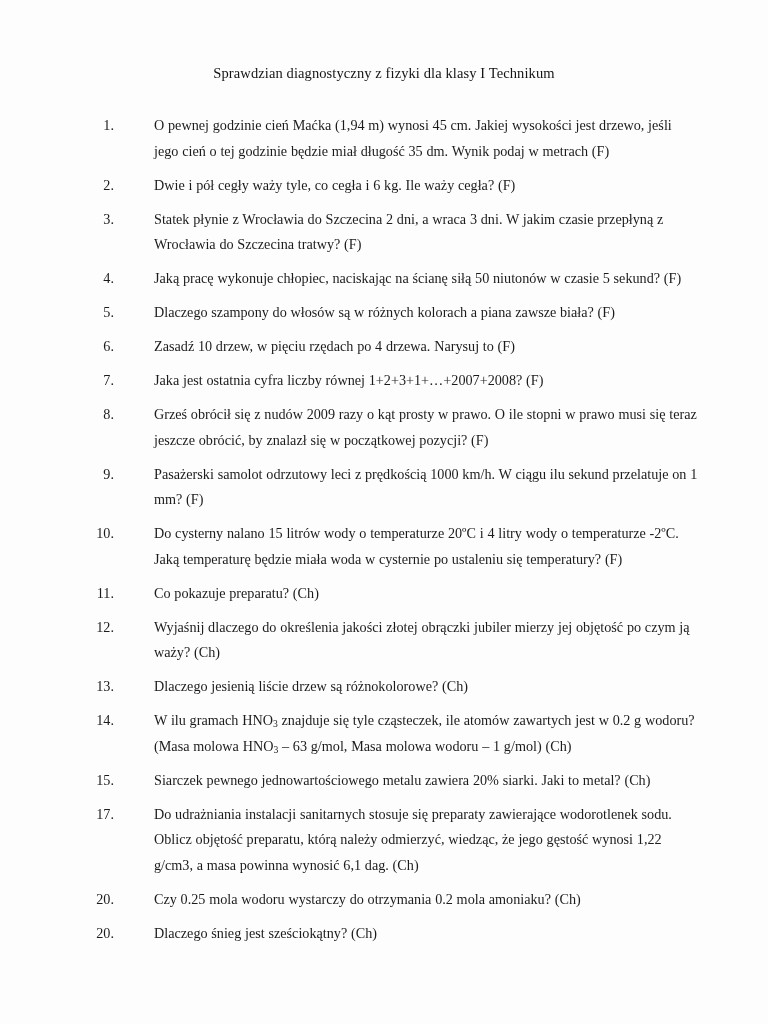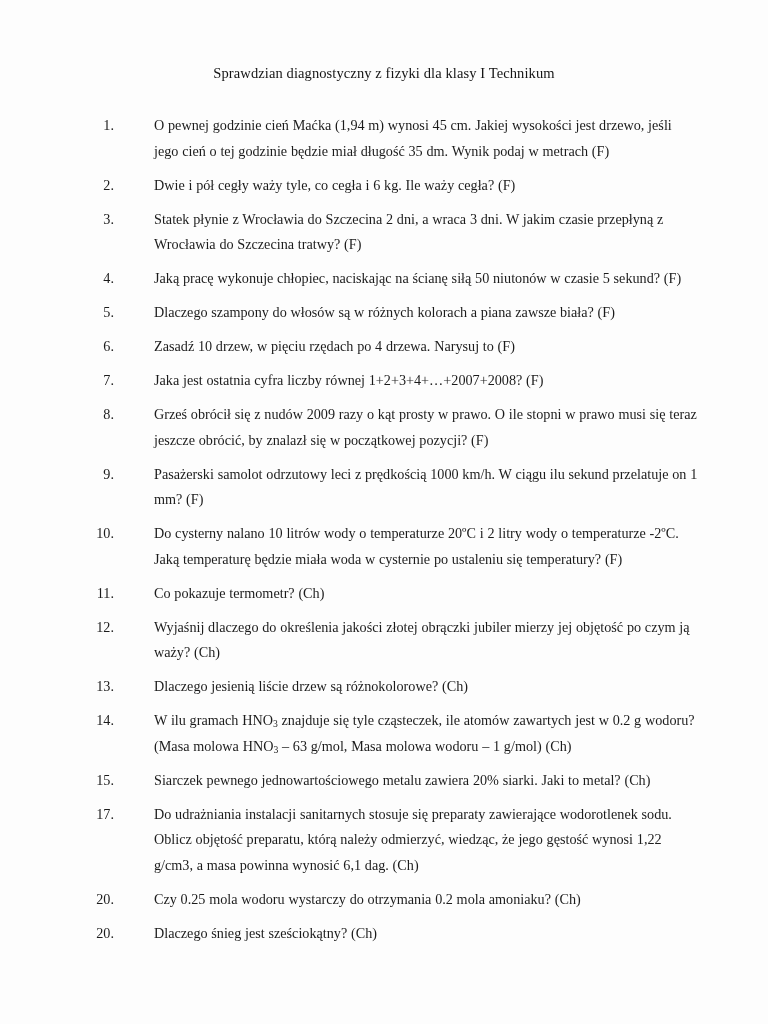--- a/index.html
+++ b/index.html
@@ -125,37 +125,37 @@
       <li class="q-item">
         <span class="q-num">5.</span>
         <span class="q-text">Dlaczego szampony do włosów są w różnych kolorach a piana zawsze biała? (F)</span>
       </li>
       <li class="q-item">
         <span class="q-num">6.</span>
         <span class="q-text">Zasadź 10 drzew, w pięciu rzędach po 4 drzewa. Narysuj to (F)</span>
       </li>
       <li class="q-item">
         <span class="q-num">7.</span>
-        <span class="q-text">Jaka jest ostatnia cyfra liczby równej 1+2+3+4+…+2007+2008? (F)</span>
+        <span class="q-text">Jaka jest ostatnia cyfra liczby równej 1+2+3+1+…+2007+2008? (F)</span>
       </li>
       <li class="q-item">
         <span class="q-num">8.</span>
         <span class="q-text">Grześ obrócił się z nudów 2009 razy o kąt prosty w prawo. O ile stopni w prawo musi się teraz jeszcze obrócić, by znalazł się w początkowej pozycji? (F)</span>
       </li>
       <li class="q-item">
         <span class="q-num">9.</span>
         <span class="q-text">Pasażerski samolot odrzutowy leci z prędkością 1000 km/h. W ciągu ilu sekund przelatuje on 1 mm? (F)</span>
       </li>
       <li class="q-item">
         <span class="q-num">10.</span>
-        <span class="q-text">Do cysterny nalano 10 litrów wody o temperaturze 20ºC i 2 litry wody o temperaturze -2ºC. Jaką temperaturę będzie miała woda w cysternie po ustaleniu się temperatury? (F)</span>
+        <span class="q-text">Do cysterny nalano 15 litrów wody o temperaturze 20ºC i 4 litry wody o temperaturze -2ºC. Jaką temperaturę będzie miała woda w cysternie po ustaleniu się temperatury? (F)</span>
       </li>
       <li class="q-item">
         <span class="q-num">11.</span>
-        <span class="q-text">Co pokazuje termometr? (Ch)</span>
+        <span class="q-text">Co pokazuje preparatu? (Ch)</span>
       </li>
       <li class="q-item">
         <span class="q-num">12.</span>
         <span class="q-text">Wyjaśnij dlaczego do określenia jakości złotej obrączki jubiler mierzy jej objętość po czym ją waży? (Ch)</span>
       </li>
       <li class="q-item">
         <span class="q-num">13.</span>
         <span class="q-text">Dlaczego jesienią liście drzew są różnokolorowe? (Ch)</span>
       </li>
       <li class="q-item">

